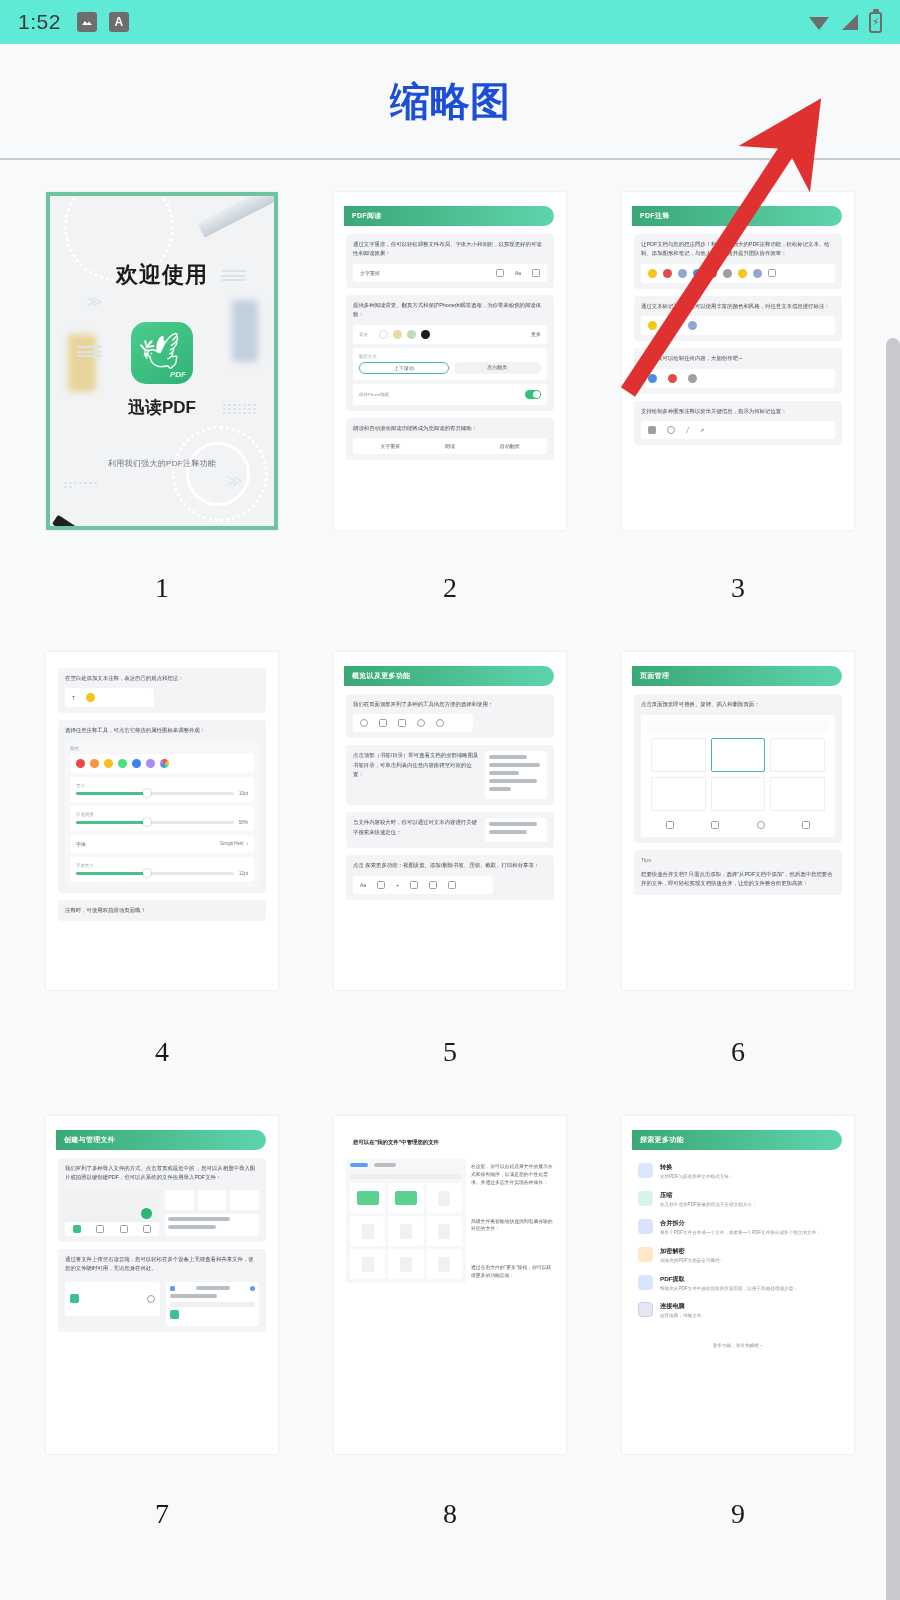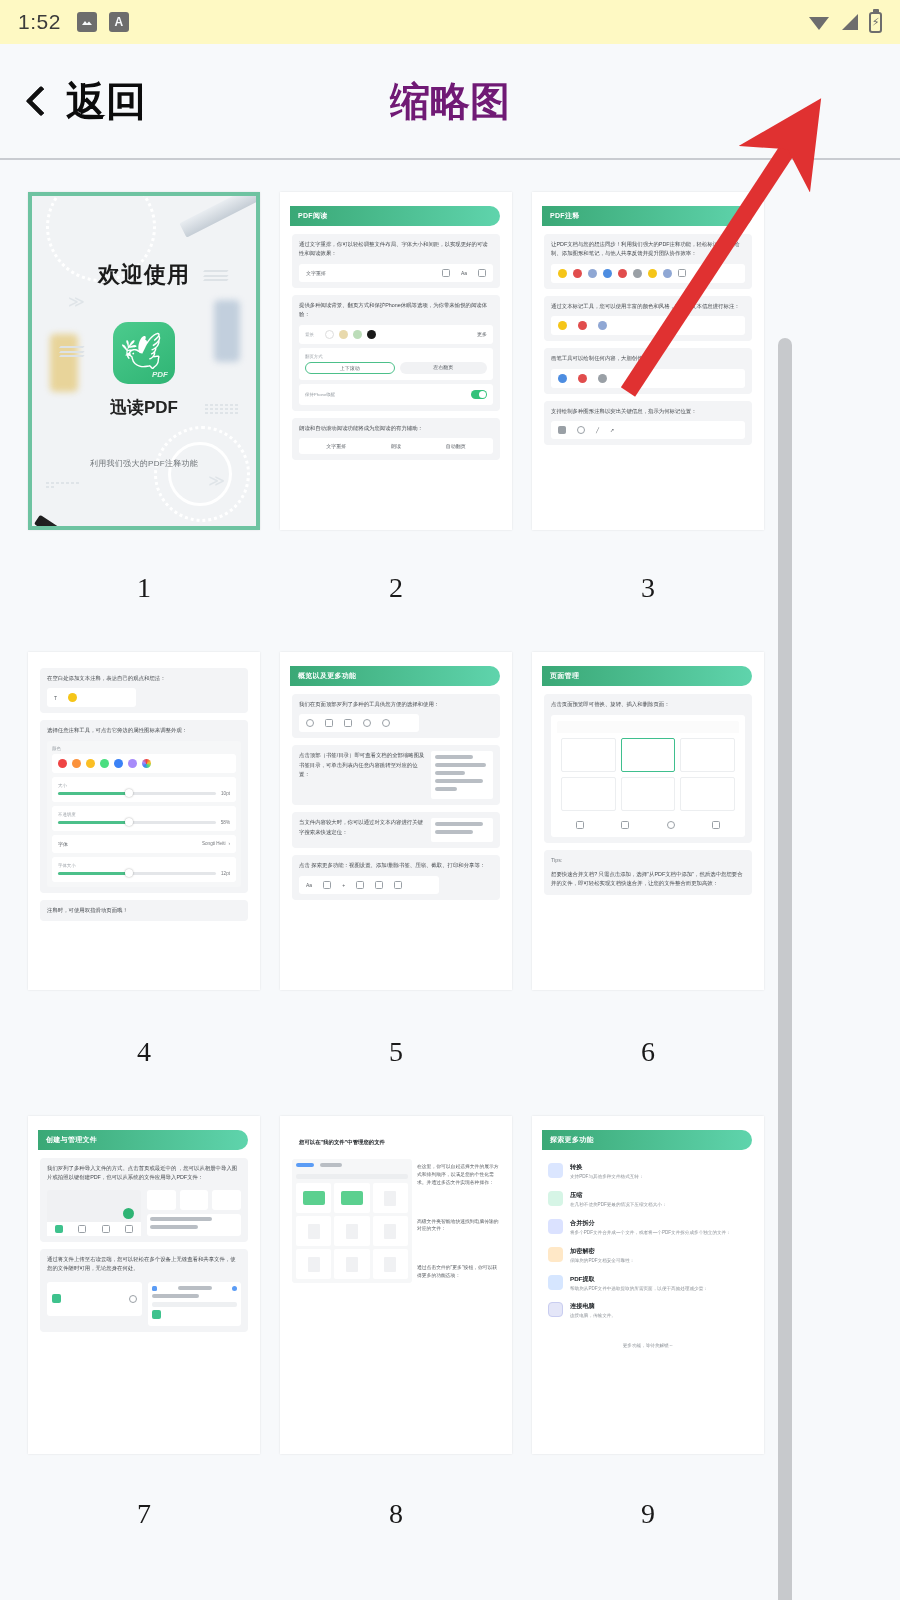--- a/index.html
+++ b/index.html
@@ -8,21 +8,21 @@
     background: #f7f9fb;
     font-family: "Liberation Sans", "DejaVu Sans", sans-serif;
     overflow: hidden;
   }
 
   
   .statusbar {
     height: 44px; width: 100%;
     display: flex; align-items: center;
     padding: 0 18px;
-    background: #fef9c3;
+    background: #5eead4;
   }
   .sb-time { font-size: 21px; color: #3c3c3c; letter-spacing: .5px; }
   .sb-left-icons { display: flex; align-items: center; gap: 12px; margin-left: 16px; }
   .sb-ic {
     width: 20px; height: 20px; border-radius: 3px;
     background: #6d6d6d; display: flex; align-items: center;
     justify-content: center; color: #f7f9fb; font-size: 12px;
     font-weight: bold; line-height: 1;
   }
   .sb-right { margin-left: auto; display: flex; align-items: center; gap: 9px; }
@@ -45,30 +45,30 @@
   }
   .nav-back { display: flex; align-items: center; gap: 14px; padding-left: 30px; }
   .chev {
     width: 22px; height: 22px;
     border-left: 5px solid #111; border-bottom: 5px solid #111;
     transform: rotate(45deg); border-radius: 2px;
   }
   .nav-back-label { font-size: 40px; color: #0c0c0c; font-weight: 600; }
   .nav-title {
     position: absolute; left: 50%; transform: translateX(-50%);
-    font-size: 40px; color: #701a75; font-weight: 700;
+    font-size: 40px; color: #1d4ed8; font-weight: 700;
   }
   .nav-action {
     margin-left: auto; padding-right: 52px;
     font-size: 40px; color: #0c0c0c; font-weight: 700;
   }
 
   
   .content {
-    position: relative; width: 792px; height: 1440px;
+    position: relative; width: 900px; height: 1440px;
     background: #f7f9fb; overflow: hidden;
   }
   .grid {
     display: grid; grid-template-columns: repeat(3, 1fr);
     row-gap: 0px; padding: 32px 18px 0 18px;
   }
   .cell { display: flex; flex-direction: column; align-items: center; }
   .thumb-wrap { width: 232px; height: 338px; position: relative; }
   .thumb {
     width: 100%; height: 100%; background: #ffffff;
@@ -234,24 +234,20 @@
         <path d="M18 1 L18 17 L2 17 Z" fill="#6d6d6d"></path>
       </svg>
     </span>
     <span class="bat-ic">
       <span class="bat-bolt">⚡</span>
     </span>
   </div>
 </div>
 
 <div class="navbar">
-  <div class="nav-back">
-    <span class="chev"></span>
-    <span class="nav-back-label">返回</span>
-  </div>
   <div class="nav-title">缩略图</div>
 </div>
 
 <div class="content">
   <div class="grid">
 
     <div class="cell r1">
       <div class="thumb-wrap">
         <div class="thumb selected">
           <div class="cover">

